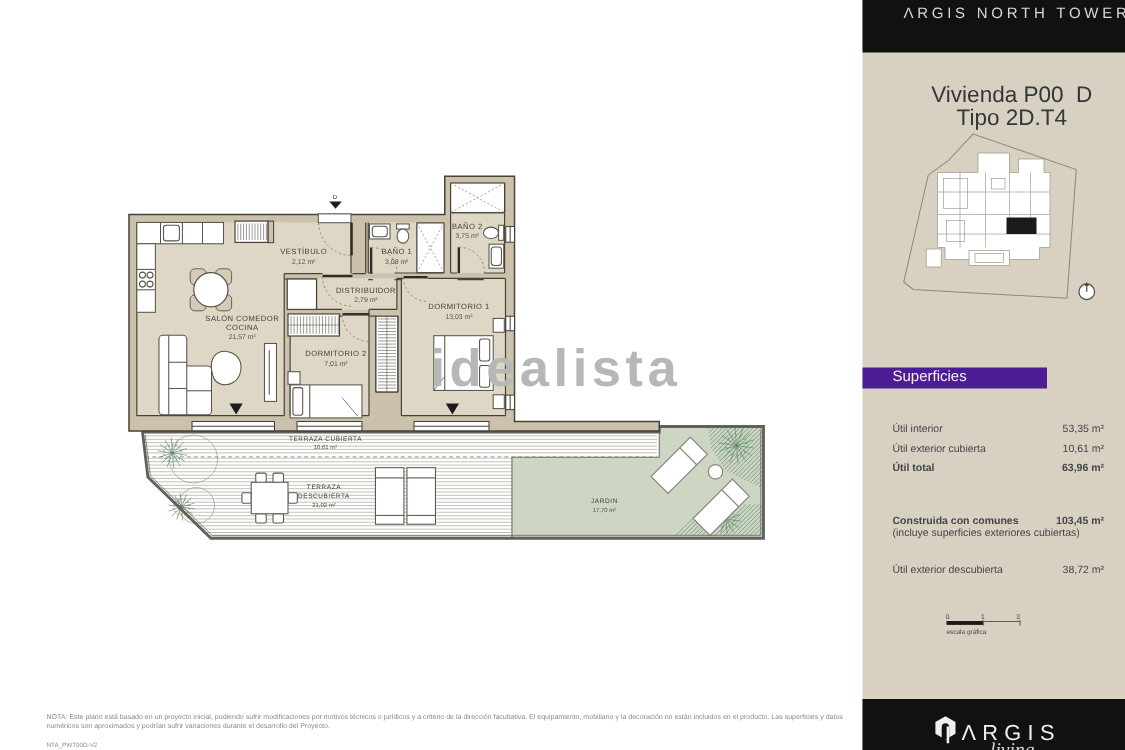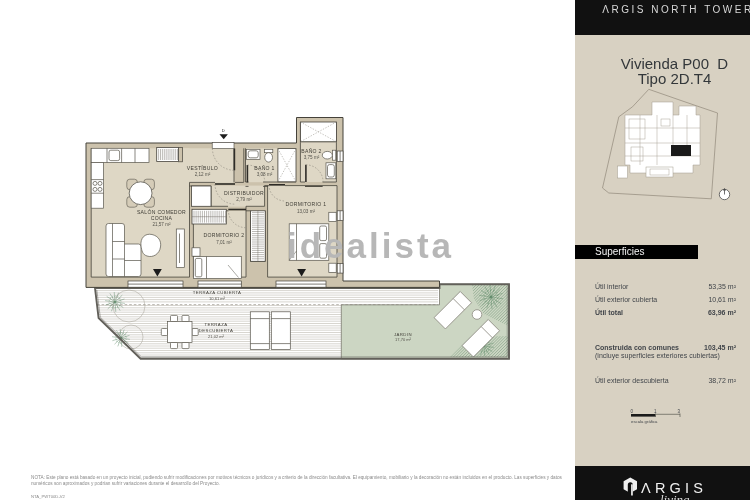--- a/index.html
+++ b/index.html
@@ -605,21 +605,21 @@
       <rect x="55" y="81" width="19" height="6"></rect>
 </g>
 
 <rect x="76" y="57" width="20" height="11" fill="#1a1a1a"></rect>
 
 <circle cx="129.5" cy="106.5" r="5.2" fill="#ffffff" stroke="#4a4a4a" stroke-width="0.8"></circle>
 <line x1="129.5" y1="106.5" x2="129.5" y2="102" stroke="#4a4a4a" stroke-width="0.8"></line>
 <path d="M128,102.6 l1.5,-2.6 l1.5,2.6 Z" fill="#4a4a4a"></path>
 </svg>
 
-<div class="abs" style="left:575px;top:244.5px;width:123px;height:14.5px;background:#000000;color:#f2f2f2;font-size:10px;line-height:14.5px;padding-left:20px;box-sizing:border-box;">Superficies</div>
+<div class="abs" style="left:575px;top:244.5px;width:123px;height:14.5px;background:#4c1d95;color:#f2f2f2;font-size:10px;line-height:14.5px;padding-left:20px;box-sizing:border-box;">Superficies</div>
 
 <div class="abs" style="left:595px;top:282.5px;width:141px;color:#41454a;font-size:7px;">Útil interior<span style="float:right">53,35 m²</span></div>
 <div class="abs" style="left:595px;top:295.5px;width:141px;color:#41454a;font-size:7px;">Útil exterior cubierta<span style="float:right">10,61 m²</span></div>
 <div class="abs" style="left:595px;top:308.5px;width:141px;color:#41454a;font-size:7px;"><b>Útil total</b><span style="float:right"><b>63,96 m²</b></span></div>
 <div class="abs" style="left:595px;top:343.5px;width:141px;color:#41454a;font-size:7px;"><b>Construida con comunes</b><span style="float:right"><b>103,45 m²</b></span></div>
 <div class="abs" style="left:595px;top:351.5px;width:141px;color:#41454a;font-size:7px;">(incluye superficies exteriores cubiertas)</div>
 <div class="abs" style="left:595px;top:376.5px;width:141px;color:#41454a;font-size:7px;">Útil exterior descubierta<span style="float:right">38,72 m²</span></div>
 
 <svg class="abs" style="left:625px;top:405px" width="70" height="20" viewBox="0 0 70 20">
 <text x="5.5" y="7.5" font-size="4.5" fill="#41454a">0</text>

